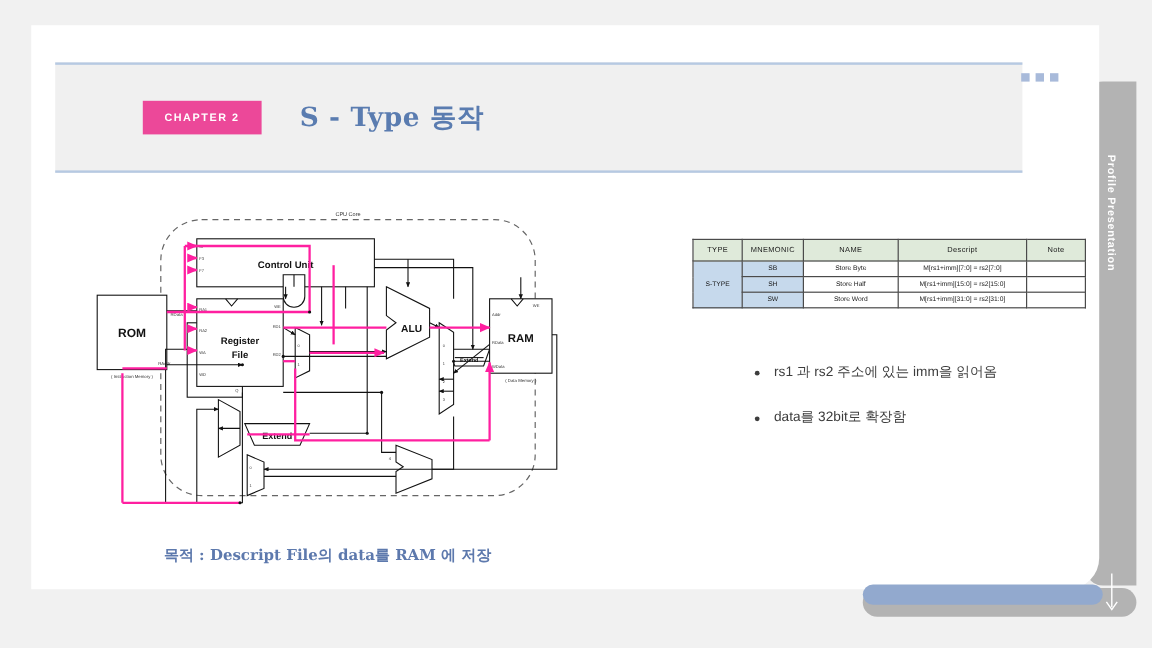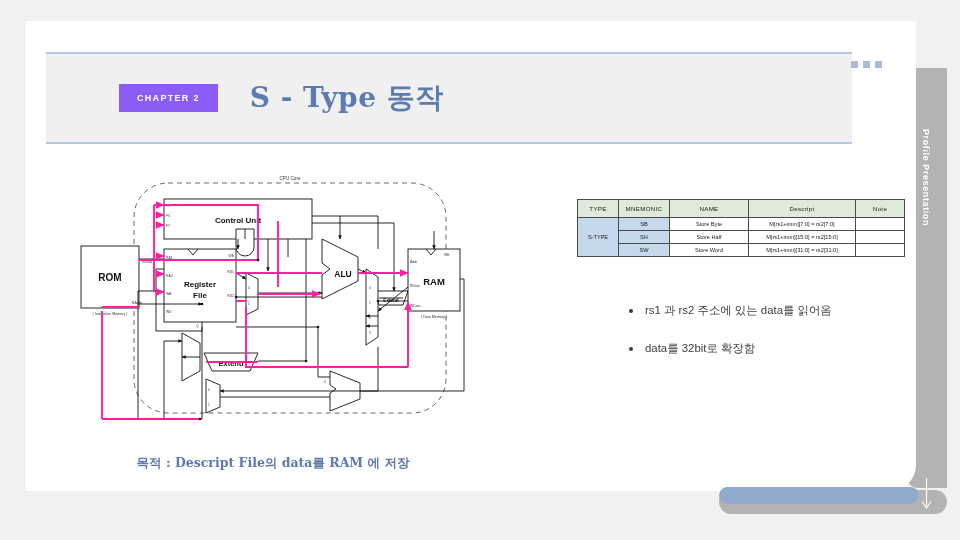--- a/index.html
+++ b/index.html
@@ -33,26 +33,26 @@
   .dots{position:absolute;right:34px;top:40px;display:flex;gap:5px;z-index:7;}
   .dots i{display:block;width:7px;height:7px;background:#a8bada;}
 
   
   .header-band{
     position:absolute;left:20px;top:31px;width:806px;height:88px;
     background:#f0f0f0;border-top:2px solid #b6c9e2;border-bottom:2px solid #b6c9e2;
     display:flex;align-items:center;
   }
   .chapter-badge{
-    margin-left:73px;background:#8b5cf6;color:#fff;
+    margin-left:73px;background:#ec4899;color:#fff;
     font-size:9px;font-weight:bold;letter-spacing:1.3px;
     padding:9px 18px;white-space:nowrap;
   }
   .slide-title{
-    margin-left:32px;color:#5a7cb0;font-size:28px;font-weight:bold;
+    margin-left:32px;color:#5a7cb0;font-size:22px;font-weight:bold;
     font-family:"DejaVu Serif","Liberation Serif",serif;
     letter-spacing:.5px;white-space:nowrap;
   }
 
   
   .diagram-wrap{position:absolute;left:52px;top:140px;width:390px;height:290px;}
   .diagram-caption{
     position:absolute;left:52px;top:434px;width:390px;text-align:center;
     color:#5d79ad;font-size:12.5px;font-weight:bold;
     font-family:"DejaVu Serif","Liberation Serif",serif;
@@ -302,21 +302,21 @@
         <tr>
           <td class="c-mne">SW</td>
           <td class="c-name">Store Word</td>
           <td class="c-desc">M[rs1+imm][31:0] = rs2[31:0]</td>
           <td class="c-note"></td>
         </tr>
       </tbody>
     </table>
 
     <ul class="bullets">
-      <li>rs1 과 rs2 주소에 있는 data를 읽어옴</li>
+      <li>rs1 과 rs2 주소에 있는 imm을 읽어옴</li>
       <li>data를 32bit로 확장함</li>
     </ul>
   </div>
 
   <div class="progress-track"></div>
   <div class="progress-fill"></div>
   <div class="down-arrow">
     <svg width="13" height="34" viewBox="0 0 13 34">
       <path d="M6.5,1 L6.5,29" stroke="#ffffff" stroke-width="1.2" fill="none"></path>
       <path d="M2,24.5 L6.5,31 L11,24.5" stroke="#ffffff" stroke-width="1.2" fill="none"></path>

